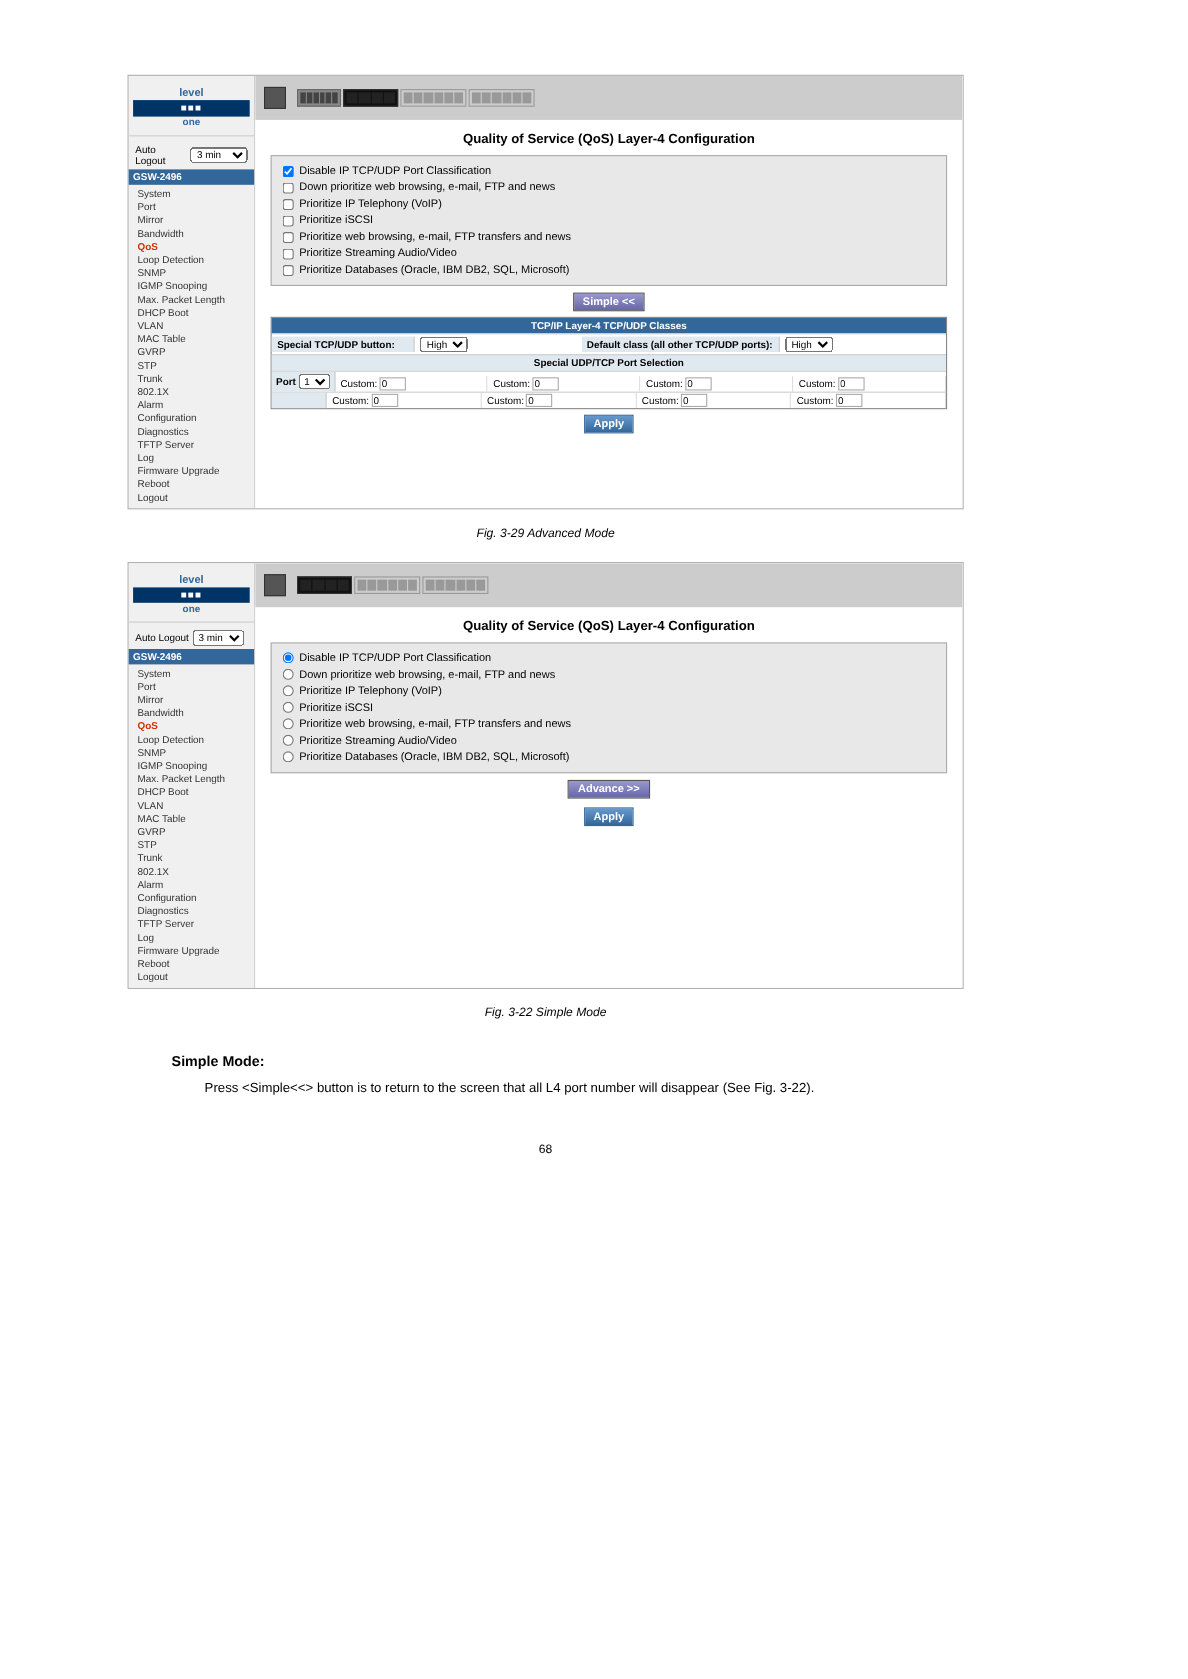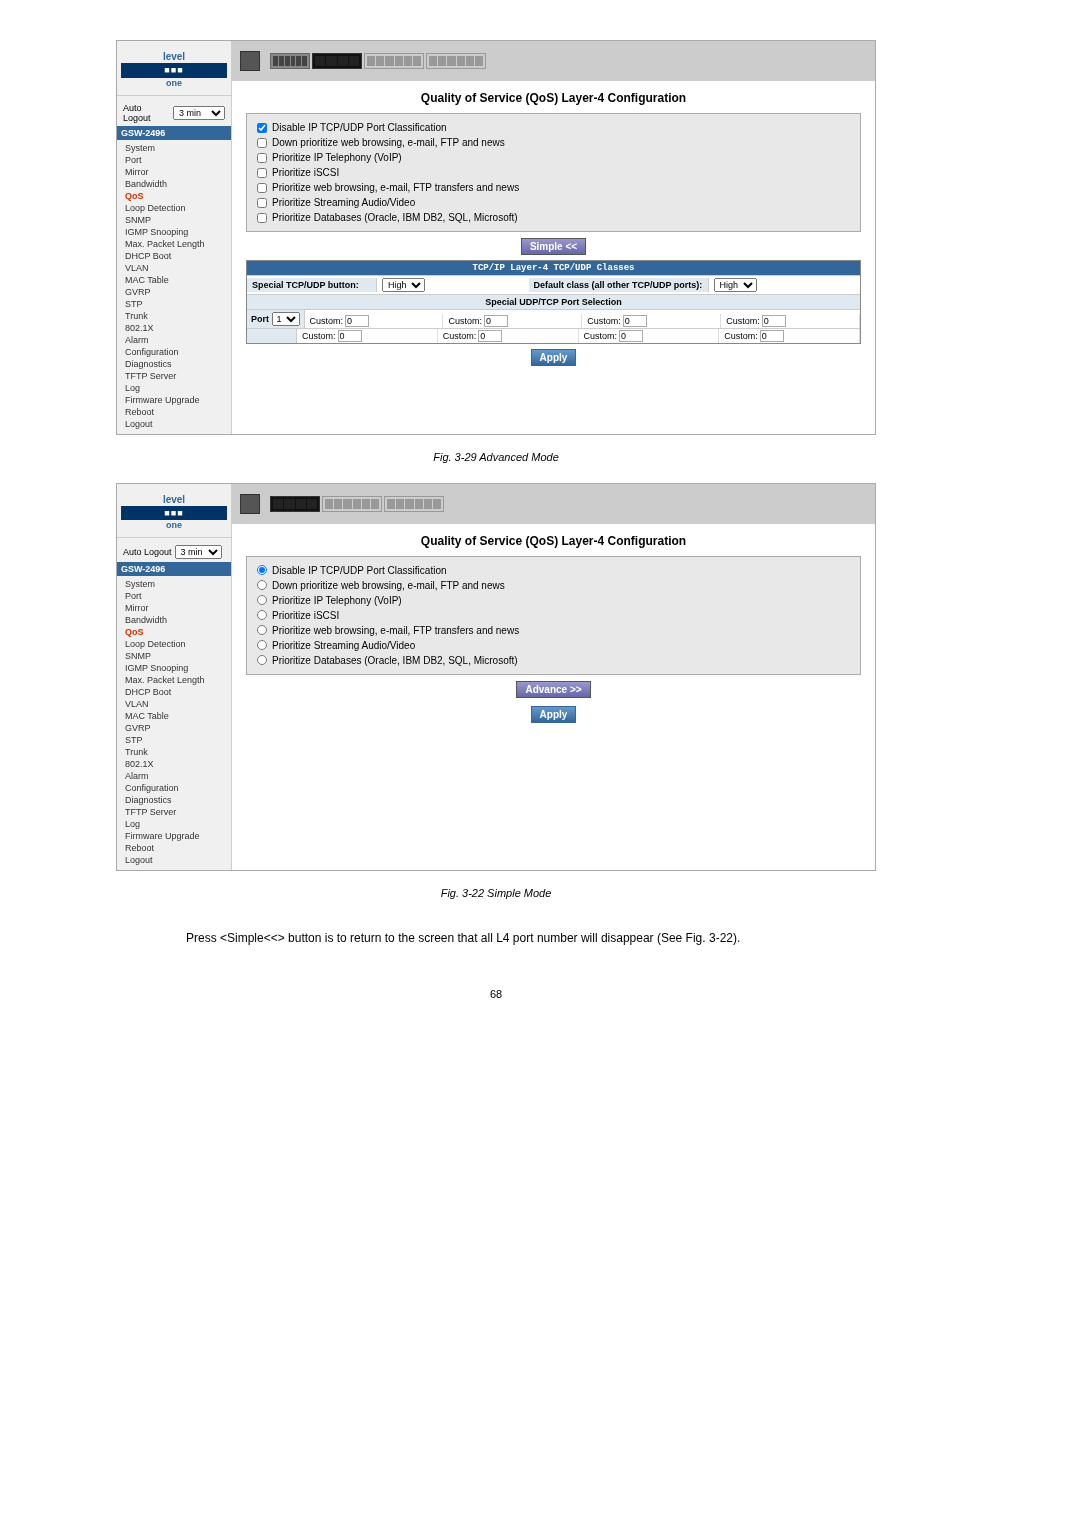--- a/index.html
+++ b/index.html
@@ -11,20 +11,21 @@
       min-height: 1526px;
       color: #000;
     }
 
     .page-container {
       width: 992px;
       padding: 40px 80px;
       display: flex;
       flex-direction: column;
       align-items: center;
+      margin-top: 28px;
     }
 
     
     .screenshot-frame {
       width: 760px;
       border: 1px solid #aaa;
       background: #f0f0f0;
       margin-bottom: 10px;
       display: flex;
       flex-direction: row;
@@ -169,21 +170,20 @@
       margin-top: 5px;
     }
 
     .tcp-header {
       background: #336699;
       color: #fff;
       font-size: 9px;
       font-weight: bold;
       text-align: center;
       padding: 2px 4px;
-      font-family: Liberation Mono, monospace;
     }
 
     .tcp-row {
       display: flex;
       align-items: center;
       border-top: 1px solid #ccc;
       font-size: 9px;
     }
 
     .tcp-label {
@@ -607,20 +607,21 @@
         <div class="button-row" style="margin-top:8px;">
           <button class="btn-apply">Apply</button>
         </div>
       </div>
     </div>
   </div>
 
   <div class="fig-caption">Fig. 3-22 Simple Mode</div>
 
   <div class="simple-mode-section">
+    <div class="simple-mode-title">Simple Mode:</div>
     <div class="simple-mode-text">
       Press <b>&lt;Simple&lt;&lt;&gt;</b> button is to return to the screen that all L4 port number will disappear (See Fig. 3-22).
     </div>
   </div>
 
   <div class="page-number">68</div>
 
 </div>
 
 </body></html>

